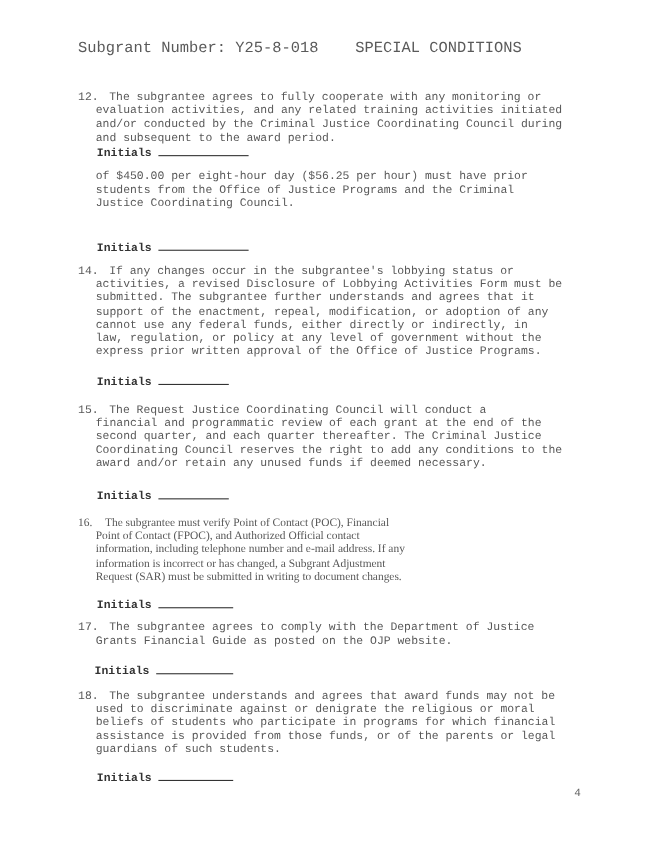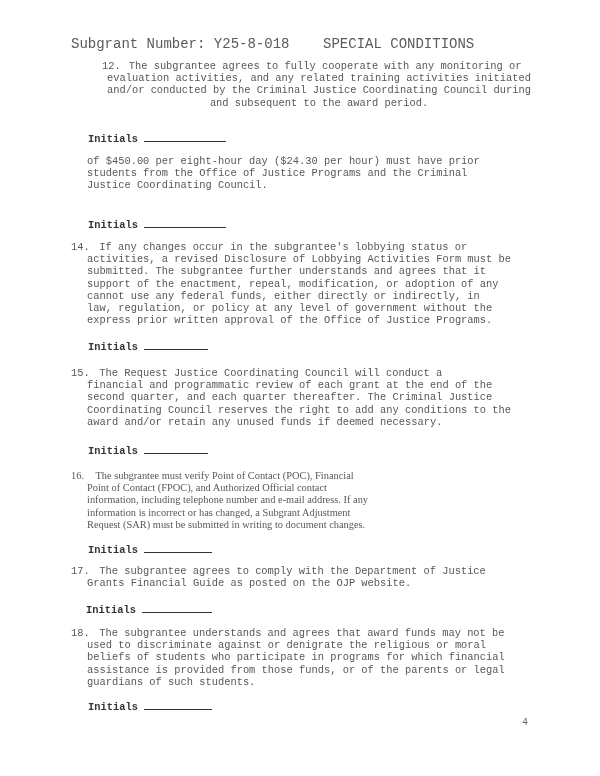--- a/index.html
+++ b/index.html
@@ -12,30 +12,30 @@
   .num { display:inline-block; width:22px; }
   .initials { position:absolute; left:88px; font-size:10.4px; font-weight:bold; color:#333333; white-space:pre; }
   .initials .blank { display:inline-block; border-bottom:1px solid #333; height:10px; vertical-align:baseline; margin-left:6px; }
   .page-num { position:absolute; left:522px; top:717px; font-size:10px; color:#666; }
 </style>
 </head>
 <body>
 
 <div class="header"><span>Subgrant Number: Y25-8-018</span>    <span>SPECIAL CONDITIONS</span></div>
 
-<div class="item" style="top:60px;text-align:center;">
+<div class="item" style="top:83px;">
   <div class="line"><span class="num">12.</span> <span>The subgrantee agrees to fully cooperate with any monitoring or</span></div>
   <div class="line indent">evaluation activities, and any related training activities initiated</div>
   <div class="line indent">and/or conducted by the Criminal Justice Coordinating Council during</div>
   <div class="line indent">and subsequent to the award period.</div>
 </div>
 <div class="initials" style="top:131px;"><span>Initials</span><span class="blank" style="width:82px;"></span></div>
 
 <div class="item" style="top:155px;">
-  <div class="line indent">of $450.00 per eight-hour day ($24.30 per hour) must have prior</div>
+  <div class="line indent">of $450.00 per eight-hour day ($56.25 per hour) must have prior</div>
   <div class="line indent">students from the Office of Justice Programs and the Criminal</div>
   <div class="line indent">Justice Coordinating Council.</div>
 </div>
 <div class="initials" style="top:217px;"><span>Initials</span><span class="blank" style="width:82px;"></span></div>
 
 <div class="item" style="top:241px;">
   <div class="line"><span class="num">14.</span> <span>If any changes occur in the subgrantee's lobbying status or</span></div>
   <div class="line indent">activities, a revised Disclosure of Lobbying Activities Form must be</div>
   <div class="line indent">submitted. The subgrantee further understands and agrees that it</div>
   <div class="line indent">support of the enactment, repeal, modification, or adoption of any</div>

